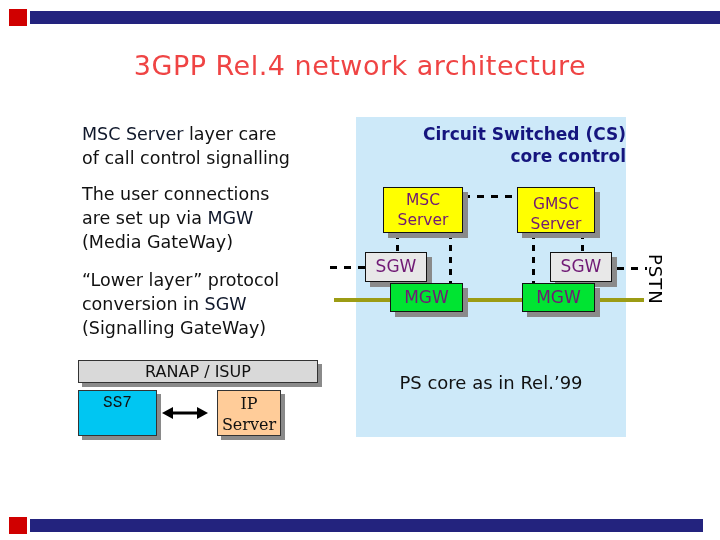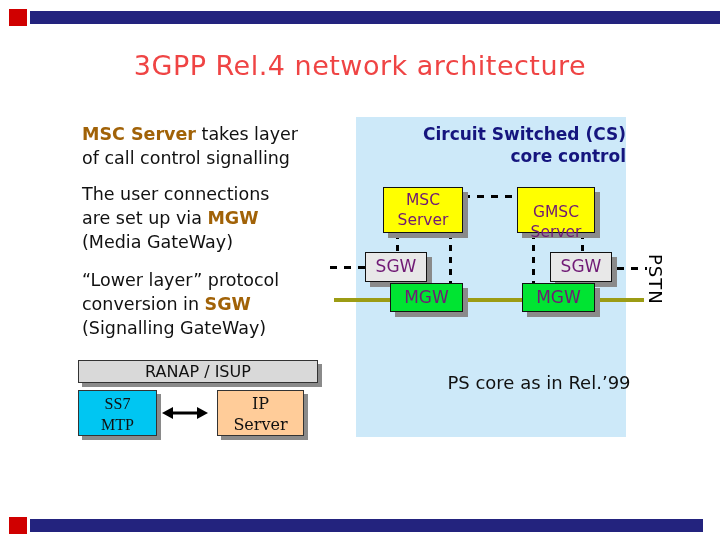--- a/index.html
+++ b/index.html
@@ -15,99 +15,98 @@
   .sq-bottom  { position:absolute; left:9px;  top:517px; width:18px;  height:17px; background:#d00000; }
 
   .title {
     position:absolute; left:0; top:50px; width:720px; text-align:center;
     font-size:27px; color:#ef4444; letter-spacing:0.5px; white-space:nowrap;
   }
 
   .ltext { position:absolute; left:82px; color:#111; font-size:17.5px; line-height:24px; }
   .ltext div { white-space:nowrap; }
   .p1 { top:122px; } .p2 { top:182px; } .p3 { top:268px; }
-  .navy { color:#a16207;font-weight:bold; }
+  .navy { color:#0f172a; }
 
   
   .pbox {
     position:absolute; border:1px solid #333; box-shadow:4px 4px 0 #8a8a8a;
     text-align:center; color:#111;
   }
   .ranap { left:78px; top:360px; width:240px; height:23px; background:#d9d9d9;
            font-size:16px; line-height:22px; }
   .ss7   { left:78px; top:390px; width:79px; height:46px; background:#00c6f2;
-           font-family:Liberation Serif, serif; font-size:16px; line-height:21px; padding-top:2px; }
-  .ipbox { left:217px; top:390px; width:87px; height:46px; background:#ffcc99;
+           font-family:Liberation Mono, monospace; font-size:16px; line-height:21px; padding-top:2px; }
+  .ipbox { left:217px; top:390px; width:64px; height:46px; background:#ffcc99;
            font-family:"DejaVu Serif","Liberation Serif",serif; font-size:16px; line-height:21px; padding-top:2px; }
   .arrow-wrap { position:absolute; left:162px; top:403px; width:46px; height:20px; }
 
   
   .panel { position:absolute; left:356px; top:117px; width:270px; height:320px; background:#cde9f9; }
   .panel-header { position:absolute; left:0; top:6px; width:270px; text-align:right;
                   color:#15157e; font-size:17px; font-weight:bold; line-height:22px; }
   .nbox { position:absolute; border:1.5px solid #111; box-shadow:5px 5px 0 #8a8a8a;
           text-align:center; color:#701a75; z-index:1; }
   .msc  { left:27px;  top:70px;  width:80px; height:46px; background:#ffff00; font-size:15.5px; line-height:20px; padding-top:2px; }
-  .gmsc { left:161px; top:70px;  width:78px; height:46px; background:#ffff00; font-size:15.5px; line-height:20px; padding-top:14px; }
+  .gmsc { left:161px; top:70px;  width:78px; height:46px; background:#ffff00; font-size:15.5px; line-height:20px; padding-top:6px; }
   .sgw-l{ left:9px;   top:135px; width:62px; height:30px; background:#e8e8e8; font-size:17px; line-height:27px; }
   .sgw-r{ left:194px; top:135px; width:62px; height:30px; background:#e8e8e8; font-size:17px; line-height:27px; }
   .mgw-l{ left:34px;  top:166px; width:73px; height:29px; background:#00e432; font-size:17px; line-height:26px; }
   .mgw-r{ left:166px; top:166px; width:73px; height:29px; background:#00e432; font-size:17px; line-height:26px; }
 
   .hdash { position:absolute; height:3px;
            background:repeating-linear-gradient(90deg,#000 0 7px,transparent 7px 14px); }
   .vdash { position:absolute; width:3px;
            background:repeating-linear-gradient(180deg,#000 0 6px,transparent 6px 12px); }
   .conn  { left:107px; top:78px; width:54px; }
   .v1 { left:40px;  top:116px; height:20px; }
   .v2 { left:93px;  top:116px; height:50px; }
   .v3 { left:176px; top:116px; height:50px; }
   .v4 { left:225px; top:116px; height:20px; }
 
   .panel-footer { position:absolute; left:0; top:255px; width:270px; text-align:center;
-                  color:#111; font-size:18px; white-space:nowrap;margin-left:48px; }
+                  color:#111; font-size:18px; white-space:nowrap; }
 
   
   .olive-line { position:absolute; left:334px; top:298px; width:310px; height:4px; background:#9c9c14; }
   .stub-left  { left:330px; top:266px; width:35px; }
   .stub-right { left:617px; top:267px; width:30px; }
   .pstn { position:absolute; left:645px; top:254px; height:70px; writing-mode:vertical-rl;
           color:#000; font-size:18px; letter-spacing:1px; white-space:nowrap; }
 </style>
 </head>
 <body>
 
 <div class="slide">
 
   <div class="sq-top"></div>
   <div class="bar-top"></div>
 
   <div class="title">3GPP Rel.4 network architecture</div>
 
   <div class="ltext p1">
-    <div><span class="navy">MSC Server</span><span> takes layer</span></div>
+    <div><span class="navy">MSC Server</span><span> layer care</span></div>
     <div>of call control signalling</div>
   </div>
 
   <div class="ltext p2">
     <div>The user connections</div>
     <div><span>are set up via </span><span class="navy">MGW</span></div>
     <div>(Media GateWay)</div>
   </div>
 
   <div class="ltext p3">
     <div>“Lower layer” protocol</div>
     <div><span>conversion in </span><span class="navy">SGW</span></div>
     <div>(Signalling GateWay)</div>
   </div>
 
   <div class="pbox ranap">RANAP / ISUP</div>
   <div class="pbox ss7">
     <div>SS7</div>
-    <div>MTP</div>
   </div>
   <div class="pbox ipbox">
     <div>IP</div>
     <div>Server</div>
   </div>
   <div class="arrow-wrap">
     <svg width="46" height="20" viewBox="0 0 46 20">
       <line x1="9" y1="10" x2="37" y2="10" stroke="#000" stroke-width="3"></line>
       <polygon points="0,10 11,4 11,16" fill="#000"></polygon>
       <polygon points="46,10 35,4 35,16" fill="#000"></polygon>

